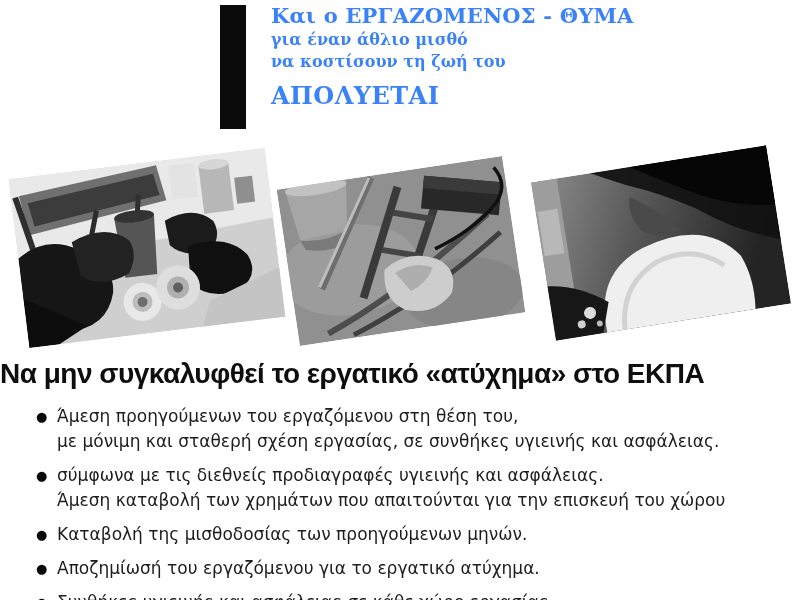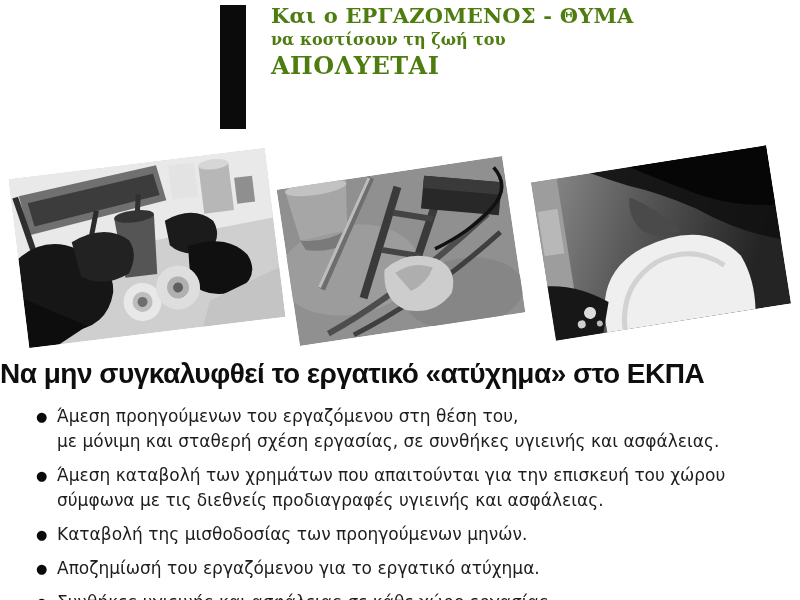--- a/index.html
+++ b/index.html
@@ -11,26 +11,26 @@
   }
   .page{position:absolute;inset:0;}
 
   
   .black-bar{
     position:absolute;left:220px;top:5px;width:26px;height:124px;
     background:#0b0b0b;
   }
   .top-text{
     position:absolute;left:271px;top:2px;width:520px;
-    font-family:"DejaVu Serif",serif;font-weight:bold;color:#4d7c0f;
+    font-family:"DejaVu Serif",serif;font-weight:bold;color:#3b82f6;
   }
   .top-title{font-size:21px;line-height:27px;letter-spacing:.2px;}
   .top-line{font-size:16px;line-height:22px;white-space:nowrap;}
   .top-line:first-of-type{margin-top:3px;}
-  .top-emphasis{font-size:24px;line-height:26px;margin-top:2px;letter-spacing:.5px;}
+  .top-emphasis{font-size:24px;line-height:26px;margin-top:10px;letter-spacing:.5px;}
 
   
   .photo{position:absolute;overflow:hidden;}
   .photo svg{display:block;width:100%;height:100%;}
   .photo-1{left:18px;top:163px;width:258px;height:170px;transform:rotate(-7deg);}
   .photo-2{left:287px;top:172px;width:228px;height:158px;transform:rotate(-8.5deg);}
   .photo-3{left:542px;top:163px;width:238px;height:160px;transform:rotate(-9deg);}
 
   
   .section-heading{
@@ -53,20 +53,21 @@
   .bline{white-space:nowrap;}
 </style>
 </head>
 <body>
 
 <div class="page">
 
   <div class="black-bar"></div>
   <div class="top-text">
     <div class="top-title">Και ο ΕΡΓΑΖΟΜΕΝΟΣ - ΘΥΜΑ</div>
+    <div class="top-line">για έναν άθλιο μισθό</div>
     <div class="top-line">να κοστίσουν τη ζωή του</div>
     <div class="top-emphasis">ΑΠΟΛΥΕΤΑΙ</div>
   </div>
 
   <div class="photo photo-1">
     <svg viewBox="0 0 258 170" preserveAspectRatio="none">
       <rect width="258" height="170" fill="#cfcfcf"></rect>
       <polygon points="0,0 258,0 258,70 0,88" fill="#e9e9e9"></polygon>
       <polygon points="8,18 148,4 154,40 14,58" fill="#707070"></polygon>
       <polygon points="16,26 144,12 148,34 20,50" fill="#3c3c3c"></polygon>
@@ -150,22 +151,22 @@
       <span class="dot">●</span>
       <div class="blines">
         <div class="bline">Άμεση προηγούμενων του εργαζόμενου στη θέση του,</div>
         <div class="bline">με μόνιμη και σταθερή σχέση εργασίας, σε συνθήκες υγιεινής και ασφάλειας.</div>
       </div>
     </div>
 
     <div class="bullet">
       <span class="dot">●</span>
       <div class="blines">
+        <div class="bline">σύμφωνα με τις διεθνείς προδιαγραφές υγιεινής και ασφάλειας.</div>
         <div class="bline">Άμεση καταβολή των χρημάτων που απαιτούνται για την επισκευή του χώρου</div>
-        <div class="bline">σύμφωνα με τις διεθνείς προδιαγραφές υγιεινής και ασφάλειας.</div>
       </div>
     </div>
 
     <div class="bullet">
       <span class="dot">●</span>
       <div class="blines">
         <div class="bline">Καταβολή της μισθοδοσίας των προηγούμενων μηνών.</div>
       </div>
     </div>
 

